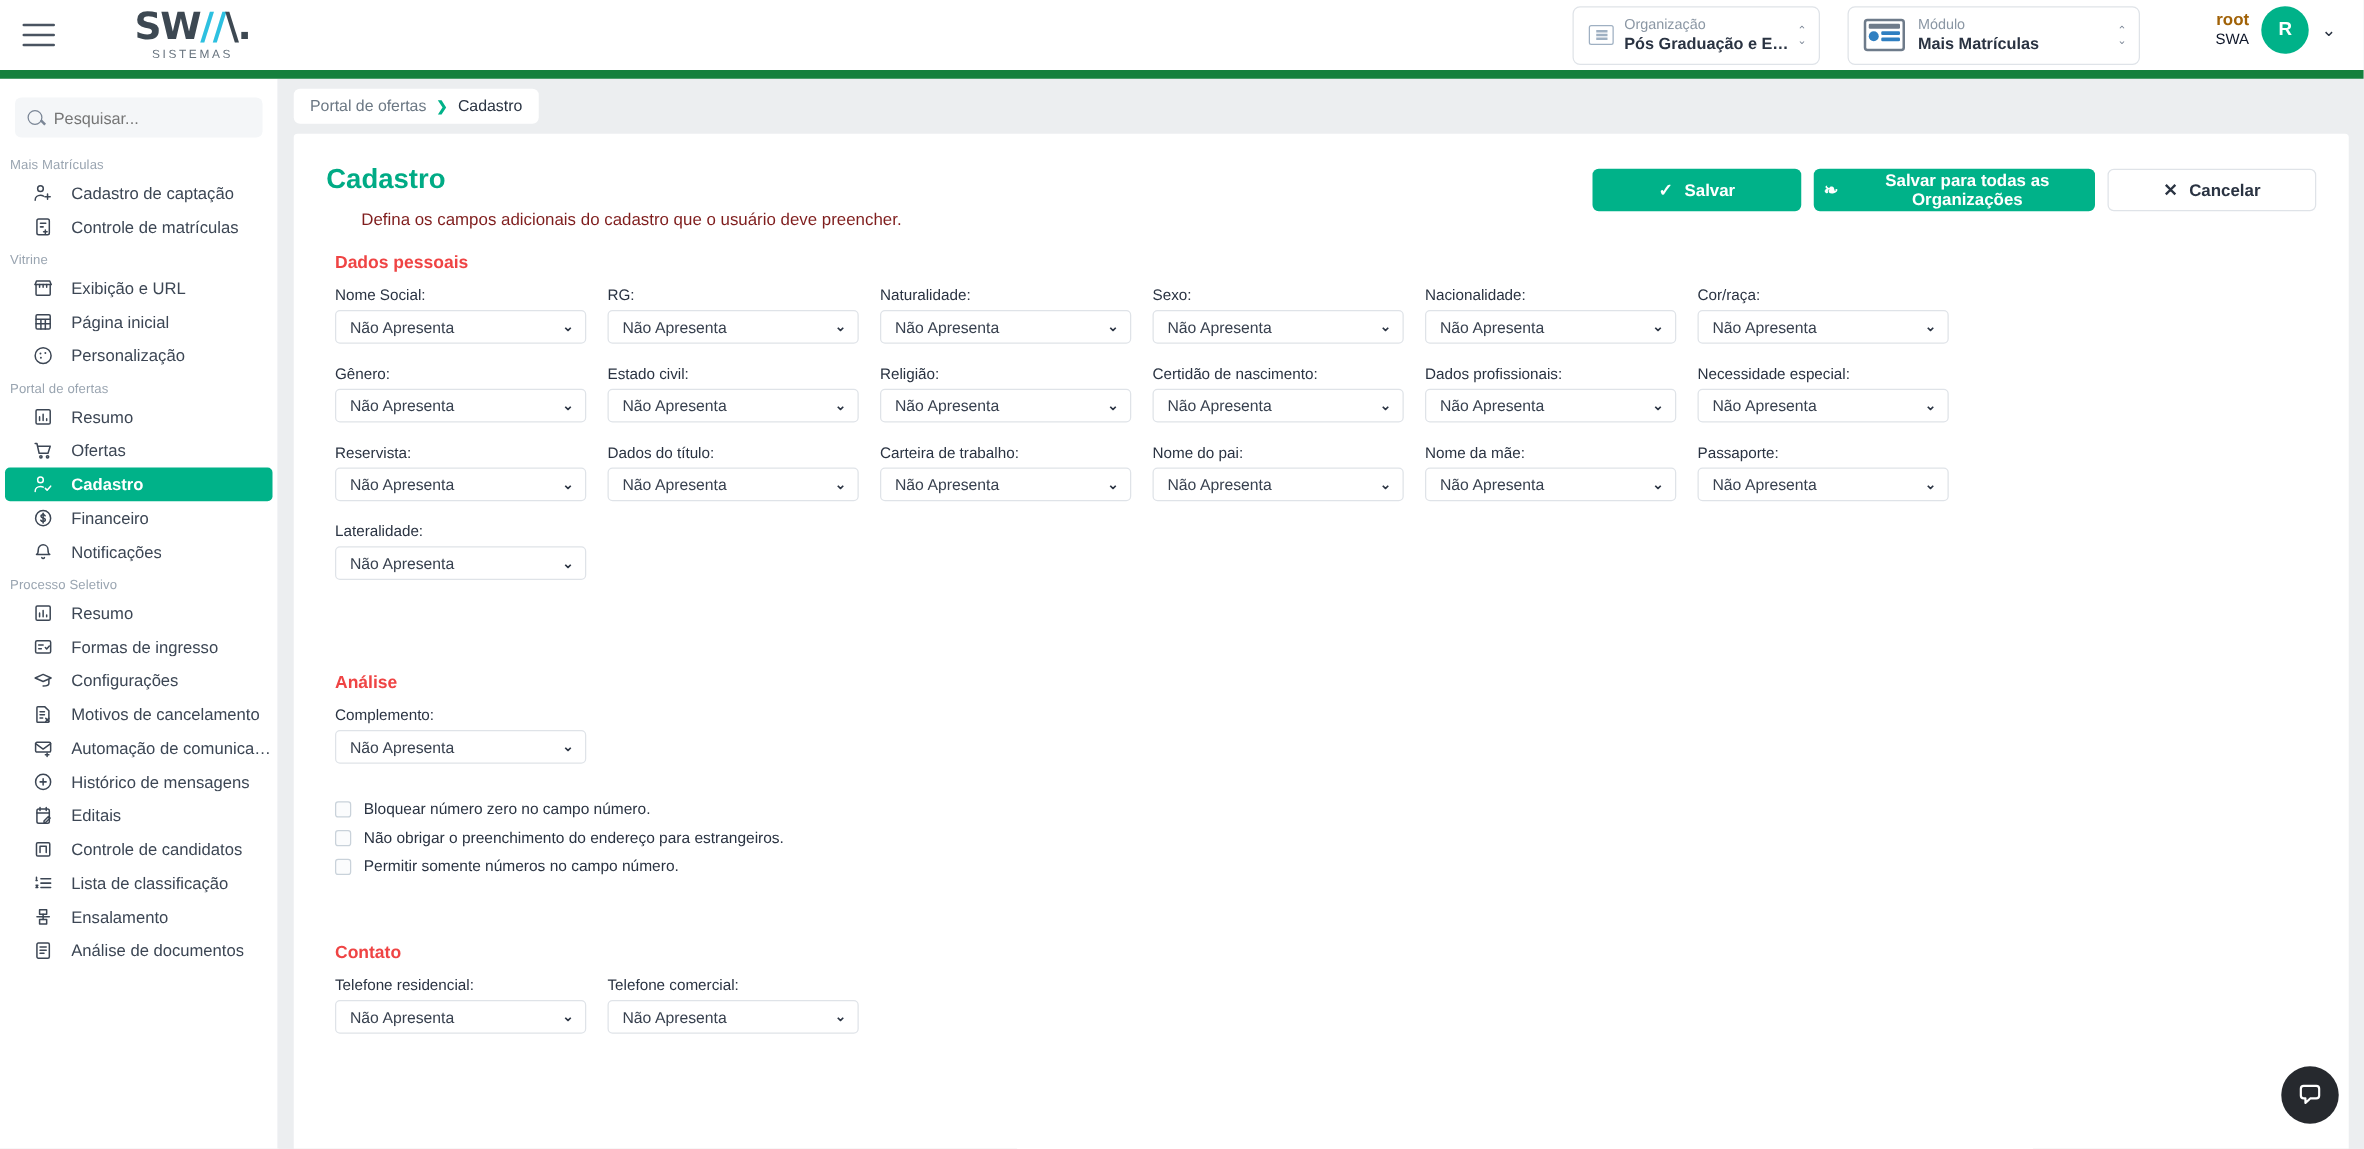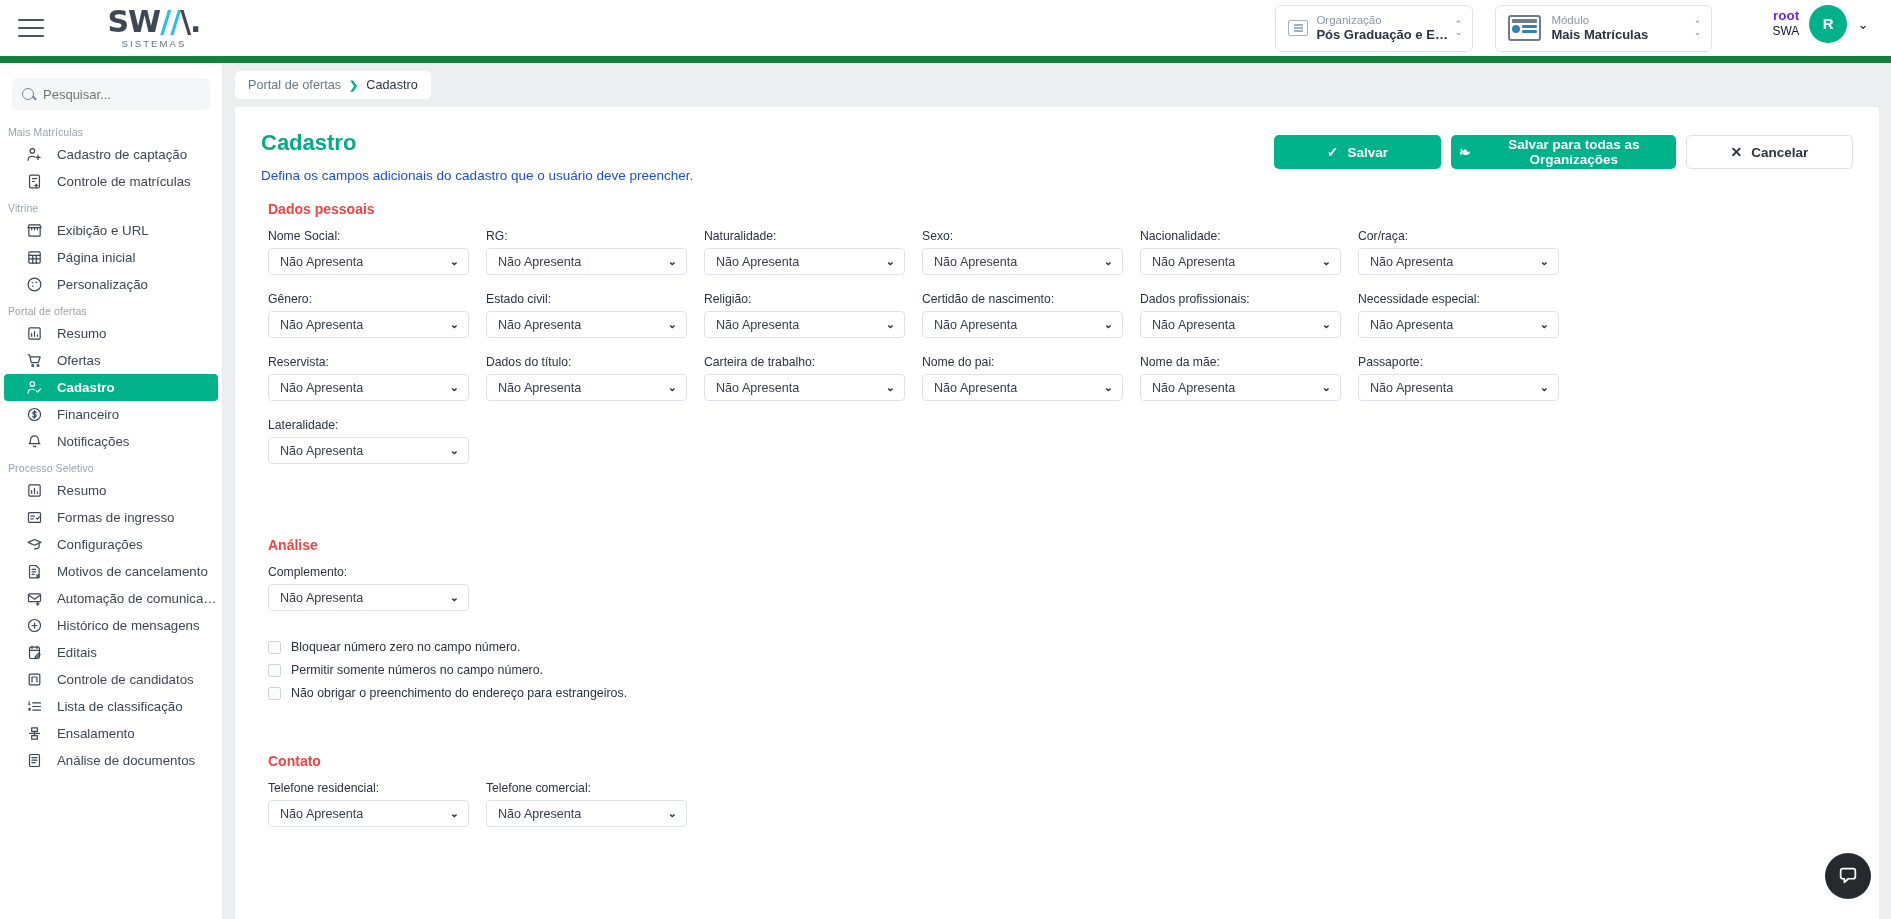--- a/index.html
+++ b/index.html
@@ -46,21 +46,21 @@
   .topbar-right {
     margin-left: auto; display: flex; align-items: flex-start; gap: 22px;
     padding-right: 22px;
   }
   .selector {
     border: 1px solid #dfe3e8; border-radius: 6px; background: #fff;
     height: 47px; display: flex; align-items: center; padding: 0 10px 0 12px;
     cursor: pointer;
   }
   .selector.org { width: 198px; }
-  .selector.mod { width: 217px; }
+  .selector.mod { width: 234px; }
   .sel-icon-box {
     width: 20px; height: 16px; border: 1.4px solid #9fb0c2; border-radius: 2px;
     display: flex; align-items: center; justify-content: center;
     margin-right: 8px; flex: 0 0 auto;
   }
   .sel-icon-box .bars { display: flex; flex-direction: column; gap: 1.5px; }
   .sel-icon-box .bars i { display: block; width: 9px; height: 1.4px; background: #9fb0c2; }
   .mod-icon {
     width: 33px; height: 26px; border: 2px solid #6e7b8a; border-radius: 3px;
     margin-right: 10px; flex: 0 0 auto; background: #fff;
@@ -75,21 +75,21 @@
   .sel-label { font-size: 11.5px; color: #8b97a4; line-height: 14px; white-space: nowrap; }
   .sel-value { font-size: 13px; color: #2a3342; font-weight: bold; line-height: 16px;
     white-space: nowrap; overflow: hidden; text-overflow: ellipsis; }
   .spin {
     margin-left: 6px; display: flex; flex-direction: column; gap: 3px;
     color: #7b8696; font-size: 9px; line-height: 5px; flex: 0 0 auto;
   }
 
   .user-area { display: flex; align-items: center; gap: 10px; cursor: pointer; margin-left: 6px; }
   .user-text { display: flex; flex-direction: column; align-items: flex-end; }
-  .user-name { font-size: 13.5px; font-weight: bold; color: #6d28d9; line-height: 16px; }
+  .user-name { font-size: 13.5px; font-weight: bold; color: #a16207; line-height: 16px; }
   .user-org { font-size: 12px; color: #0f172a; line-height: 15px; margin-left: 32px; }
   .avatar {
     width: 38px; height: 38px; border-radius: 50%; background: #00b289;
     color: #fff; font-weight: bold; font-size: 15px;
     display: flex; align-items: center; justify-content: center;
   }
   .caret-down { color: #2a3342; font-size: 14px; }
 
   
   .sidebar {
@@ -147,21 +147,21 @@
 
   .card {
     background: #fff; margin: 0 12px 0 12px; min-height: 820px;
     border-radius: 3px 3px 0 0; padding: 22px 26px 40px 26px;
     position: relative;
   }
   .card-head { display: flex; align-items: flex-start; }
   .card-title {
     font-size: 22px; font-weight: bold; color: #00ab85; line-height: 28px;
   }
-  .card-sub { font-size: 13.5px; color: #1d4ed8; margin-top: 11px; }
+  .card-sub { font-size: 13.5px; color: #7f1d1d; margin-top: 11px; margin-left: 28px; }
   .actions { margin-left: auto; display: flex; gap: 10px; padding-top: 6px; }
   .btn {
     border-radius: 5px; font-size: 13.5px; font-weight: bold;
     display: flex; align-items: center; justify-content: center; gap: 9px;
     cursor: pointer; border: none; font-family: "Liberation Sans", sans-serif;
   }
   .btn-primary { background: #00b289; color: #fff; width: 167px; height: 34px; }
   .btn-all { background: #00b289; color: #fff; width: 225px; height: 34px;
     line-height: 15px; text-align: center; padding: 0 8px; }
   .btn-all .lbl { flex: 1; }
@@ -672,25 +672,25 @@
             </div>
           </div>
         </div>
         <div class="spacer-sm"></div>
         <div class="chk-row">
           <span class="chk-box"></span>
           <span class="chk-label">Bloquear número zero no campo número.</span>
         </div>
         <div class="chk-row">
           <span class="chk-box"></span>
-          <span class="chk-label">Permitir somente números no campo número.</span>
+          <span class="chk-label">Não obrigar o preenchimento do endereço para estrangeiros.</span>
         </div>
         <div class="chk-row">
           <span class="chk-box"></span>
-          <span class="chk-label">Não obrigar o preenchimento do endereço para estrangeiros.</span>
+          <span class="chk-label">Permitir somente números no campo número.</span>
         </div>
         <div class="spacer-md"></div>
         <div class="section-title">Contato</div>
         <div class="field-grid">
           <div class="field">
             <div class="field-label">Telefone residencial:</div>
             <div class="select-box">
               <span class="select-val">Não Apresenta</span>
               <span class="select-arrow">⌄</span>
             </div>

